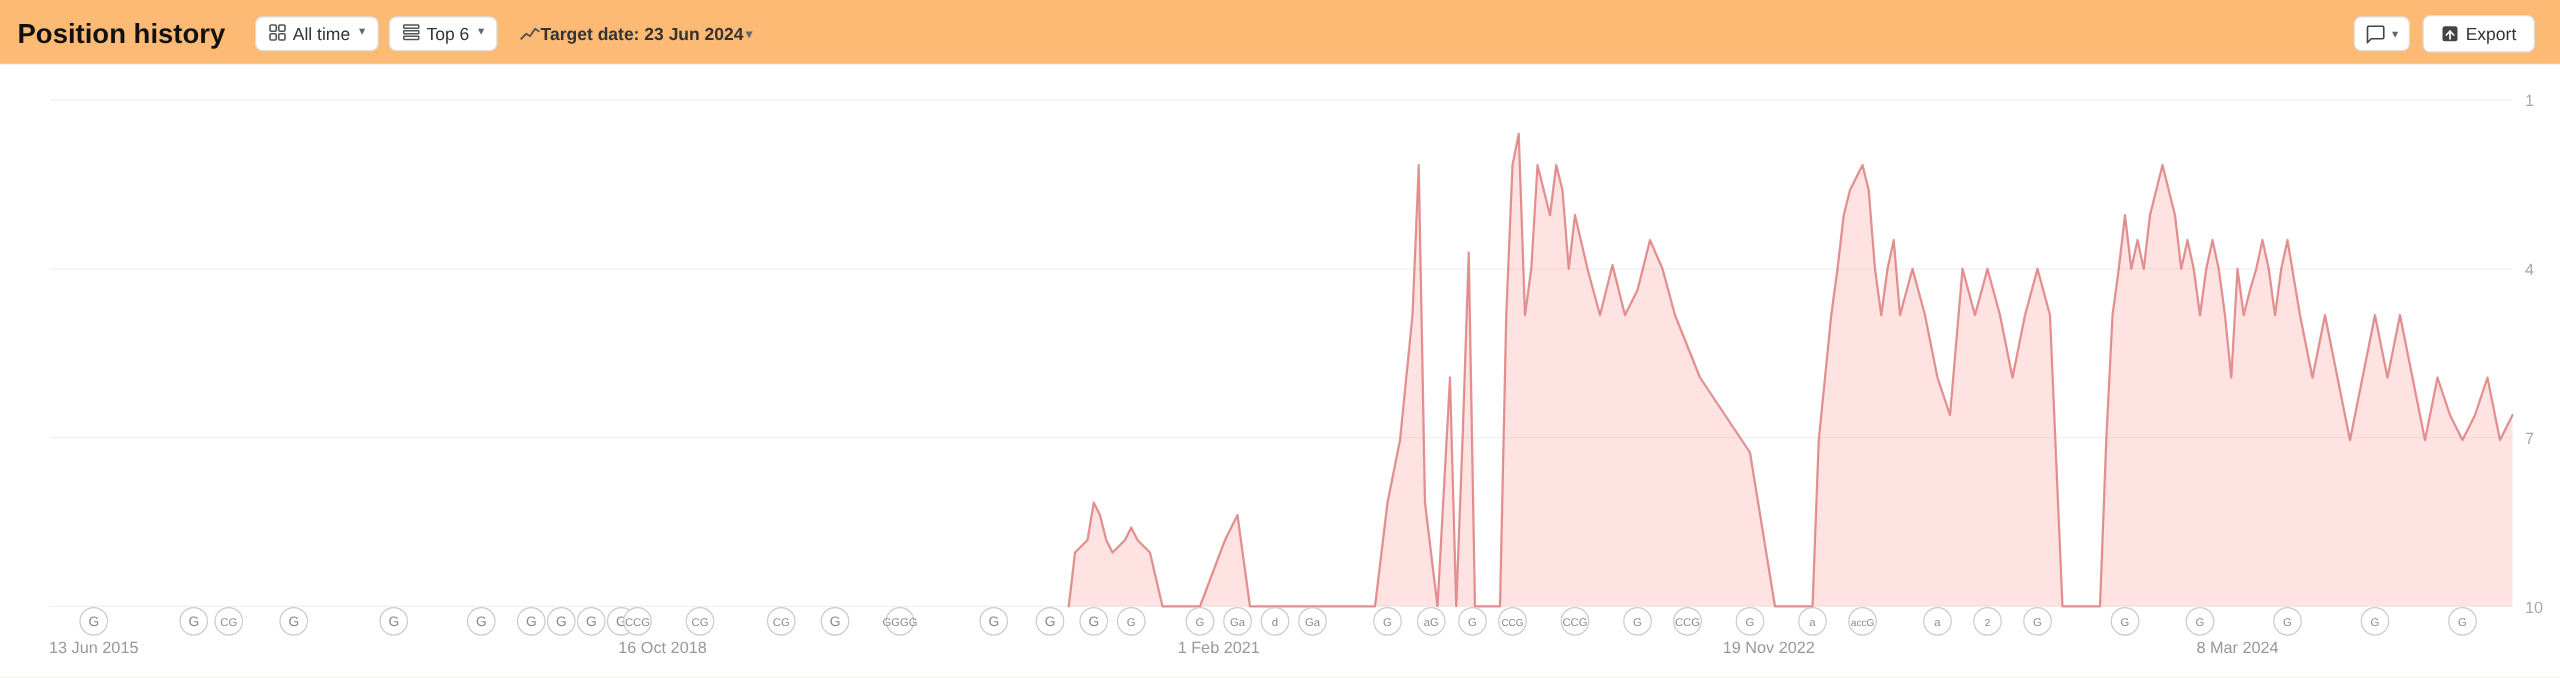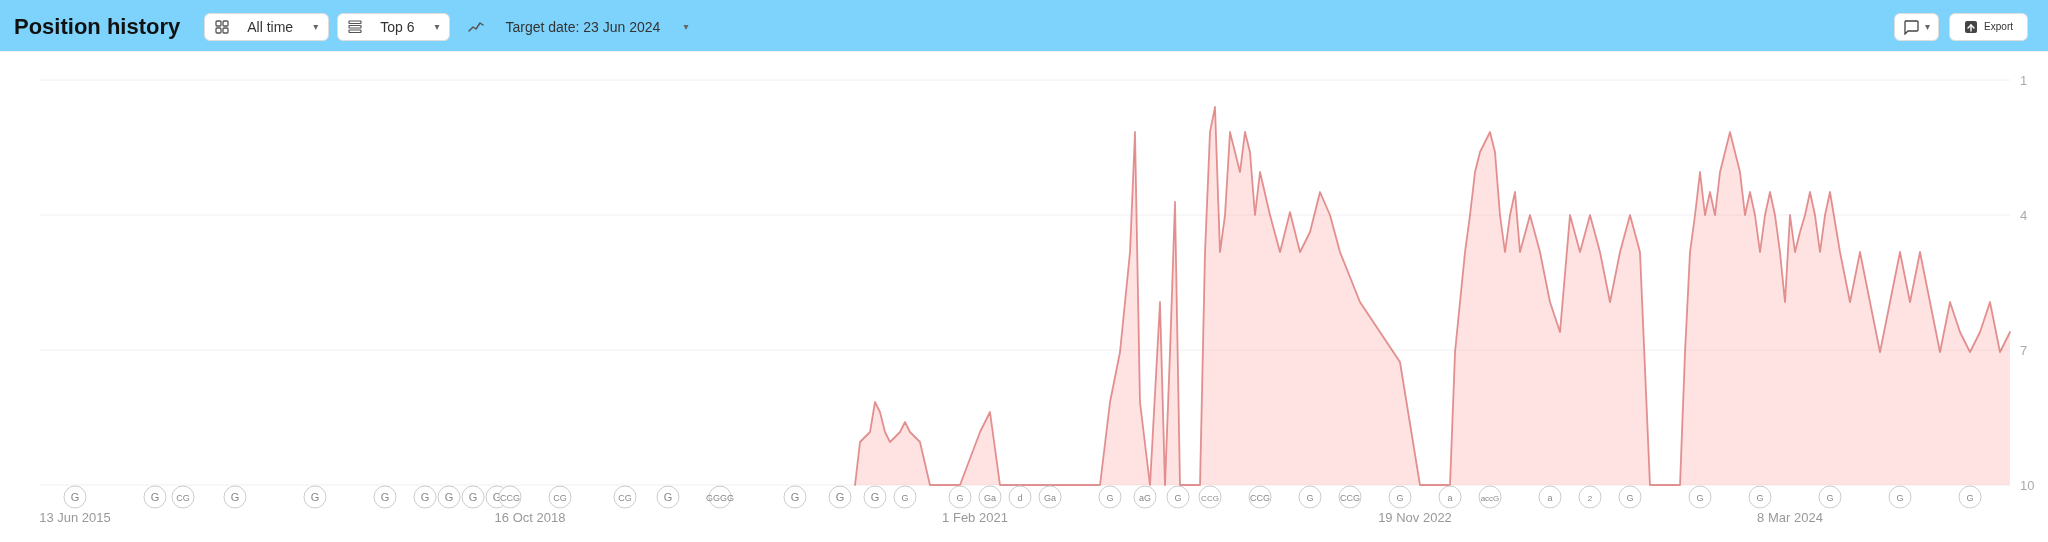--- a/index.html
+++ b/index.html
@@ -6,68 +6,68 @@
     body {
       background: #fff;
       font-family: -apple-system, BlinkMacSystemFont, 'Segoe UI', Helvetica, Arial, sans-serif;
       width: 2048px;
       height: 542px;
       overflow: hidden;
     }
     .container {
       width: 2048px;
       height: 542px;
-      background: #7dd3fc;
+      background: #fdba74;
       position: relative;
       padding: 0;
     }
     .toolbar {
       display: flex;
       align-items: center;
       padding: 12px 20px 10px 14px;
       border-bottom: 1px solid #f0f0f0;
       gap: 8px;
       position: relative;
       height: 52px;
     }
     .title {
       font-size: 22px;
       font-weight: 700;
       color: #111;
       margin-right: 16px;
     }
     .toolbar-btn {
       display: flex;
-      align-items: center;
-      gap: 18px;
+      gap: 5px;
       border: 1px solid #ddd;
       border-radius: 6px;
       padding: 5px 10px;
       font-size: 14px;
       color: #333;
       background: #fff;
       cursor: pointer;
       white-space: nowrap;
     }
     .chevron {
       font-size: 10px;
       color: #666;
       margin-left: 2px;
     }
     .target-btn {
       display: flex;
       align-items: center;
-      gap: 21px;
+      gap: 0;
       padding: 5px 10px;
       font-size: 14px;
       color: #333;
       background: none;
       border: none;
       cursor: pointer;
       white-space: nowrap;
+      font-weight: bold;
     }
     .spacer { flex: 1; }
     .right-controls {
       display: flex;
       align-items: center;
       gap: 10px;
     }
     .icon-btn {
       display: flex;
       align-items: center;
@@ -82,21 +82,21 @@
     }
     .export-btn {
       display: flex;
       align-items: center;
       gap: 6px;
       padding: 6px 14px;
       border: 1px solid #ddd;
       border-radius: 6px;
       background: #fff;
       cursor: pointer;
-      font-size: 10px;
+      font-size: 14px;
       color: #333;
       font-weight: 500;
     }
     .chart-area {
       position: relative;
       width: 100%;
       height: calc(542px - 52px);
       background: #fff;
     }
     .chart-svg {

